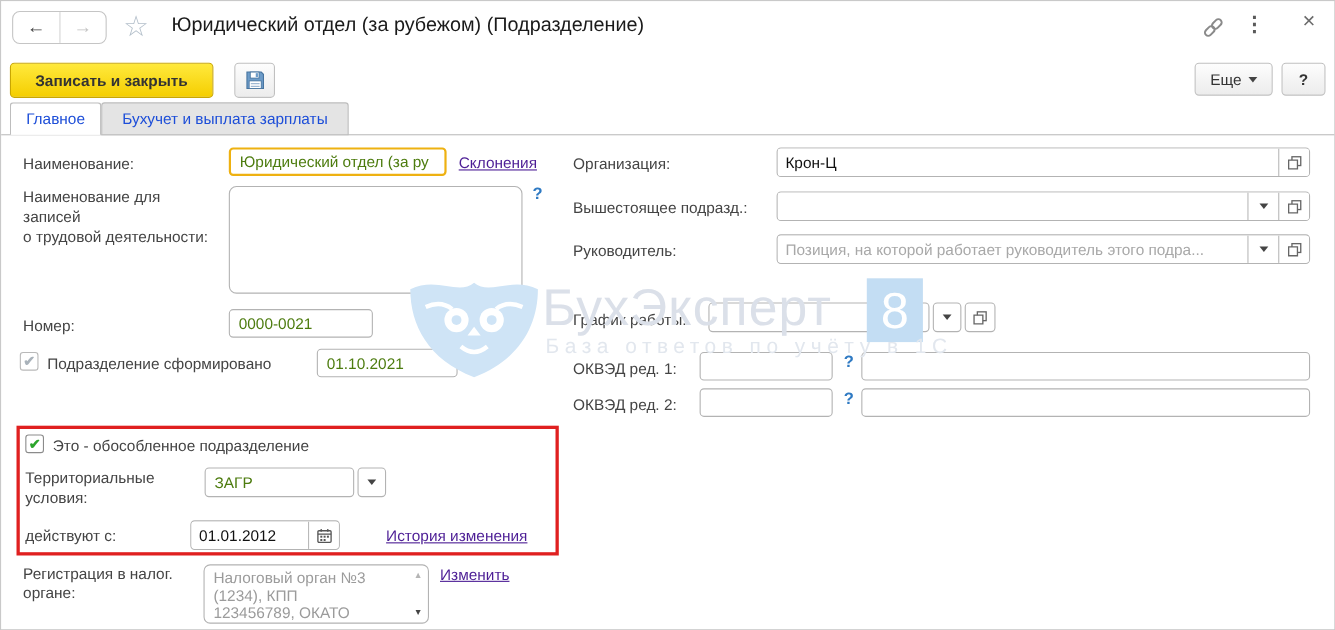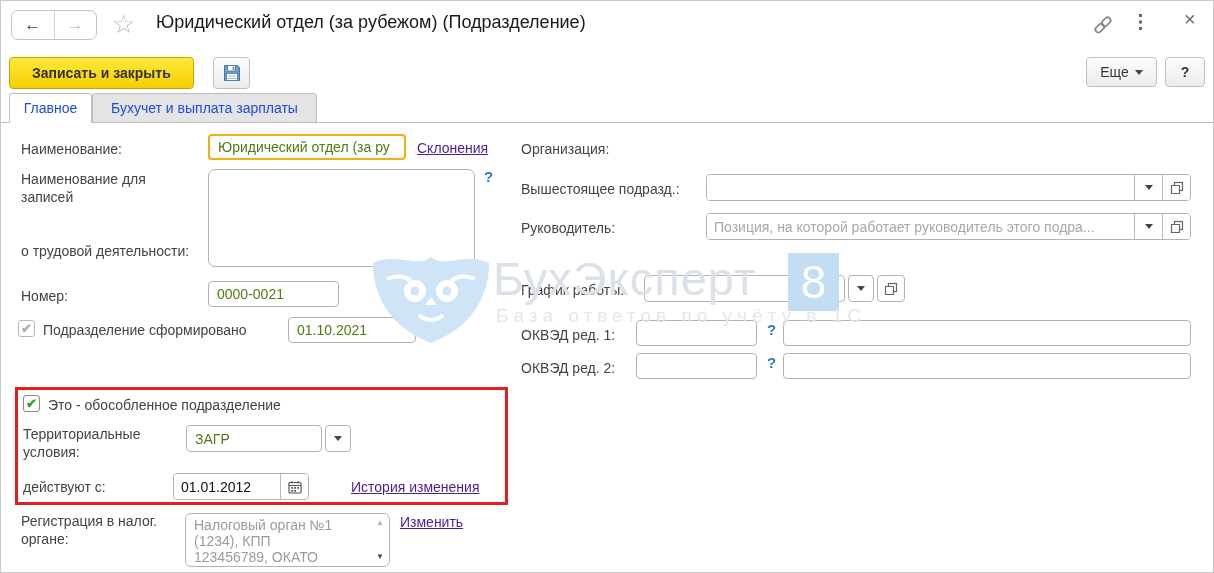--- a/index.html
+++ b/index.html
@@ -114,21 +114,21 @@
   <div class="abs tabline"></div>
   <div class="abs tab active">Главное</div>
   <div class="abs tab other">Бухучет и выплата зарплаты</div>
 
   <div class="abs lbl" style="left:20px; top:140px;">Наименование:</div>
   <input class="abs inp" style="left: 207px; top: 133px; width: 198px; border: 2px solid rgb(238, 177, 17);" value="Юридический отдел (за ру">
   <div class="abs link" style="left:416px; top:139px;">Склонения</div>
 
   <div class="abs lbl" style="left:20px; top:170px;">Наименование для</div>
   <div class="abs lbl" style="left:20px; top:188px;">записей</div>
-  <div class="abs lbl" style="left:20px; top:206px;margin-top:36px;">о трудовой деятельности:</div>
+  <div class="abs lbl" style="left:20px; top:206px;">о трудовой деятельности:</div>
   <textarea class="abs inp" style="left: 207px; top: 168px; width: 267px; height: 98px; border-radius: 7px; resize: none;"></textarea>
   <div class="abs help" style="left:483px; top:167px;">?</div>
 
   <div class="abs lbl" style="left:20px; top:287px;">Номер:</div>
   <input class="abs inp" style="left: 207px; top: 280px; width: 131px;" value="0000-0021">
 
   <div class="abs cb gray" style="left:17px; top:319px;">
     <span>✔</span>
   </div>
   <div class="abs lbl" style="left:42px; top:321px;">Подразделение сформировано</div>
@@ -165,29 +165,38 @@
         <rect x="3.2" y="10" width="1.8" height="1.8" fill="#555"></rect>
         <rect x="6.2" y="10" width="1.8" height="1.8" fill="#555"></rect>
       </svg>
     </div>
   </div>
   <div class="abs link" style="left:350px; top:478px;">История изменения</div>
 
   <div class="abs lbl" style="left:20px; top:512px;">Регистрация в налог.</div>
   <div class="abs lbl" style="left:20px; top:530px;">органе:</div>
   <div class="abs tax-view">
-    <div>Налоговый орган №1</div>
+    <div>Налоговый орган №3</div>
     <div>(1234), КПП</div>
     <div>123456789, ОКАТО</div>
     <div class="spin" style="top:5px; color:#b5b5b5;">▲</div>
     <div class="spin" style="bottom:5px; color:#444;">▼</div>
   </div>
   <div class="abs link" style="left:399px; top:513px;">Изменить</div>
 
   <div class="abs lbl" style="left:520px; top:140px;">Организация:</div>
+  <div class="abs fgroup" style="left:705px; top:133px; width:485px;">
+    <input value="Крон-Ц" style="">
+    <div class="seg">
+      <svg width="14" height="14" viewBox="0 0 14 14">
+        <rect x="4.5" y="1.5" width="8" height="8" fill="#fff" stroke="#666" stroke-width="1.2"></rect>
+        <path d="M1.5 4.5h8v8h-8z" fill="#fff" stroke="#666" stroke-width="1.2"></path>
+      </svg>
+    </div>
+  </div>
 
   <div class="abs lbl" style="left:520px; top:180px;">Вышестоящее подразд.:</div>
   <div class="abs fgroup" style="left:705px; top:173px; width:485px;">
     <input style="">
     <div class="seg">
         <span class="tri"></span>
       </div>
     <div class="seg">
       <svg width="14" height="14" viewBox="0 0 14 14">
         <rect x="4.5" y="1.5" width="8" height="8" fill="#fff" stroke="#666" stroke-width="1.2"></rect>

